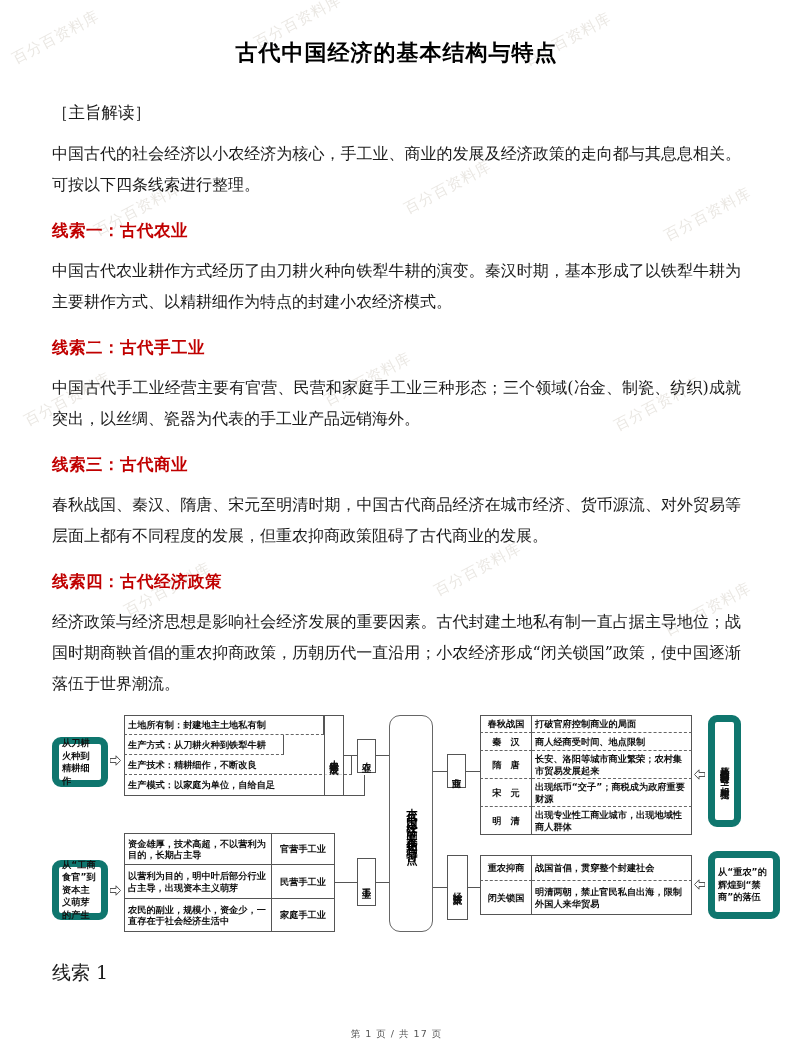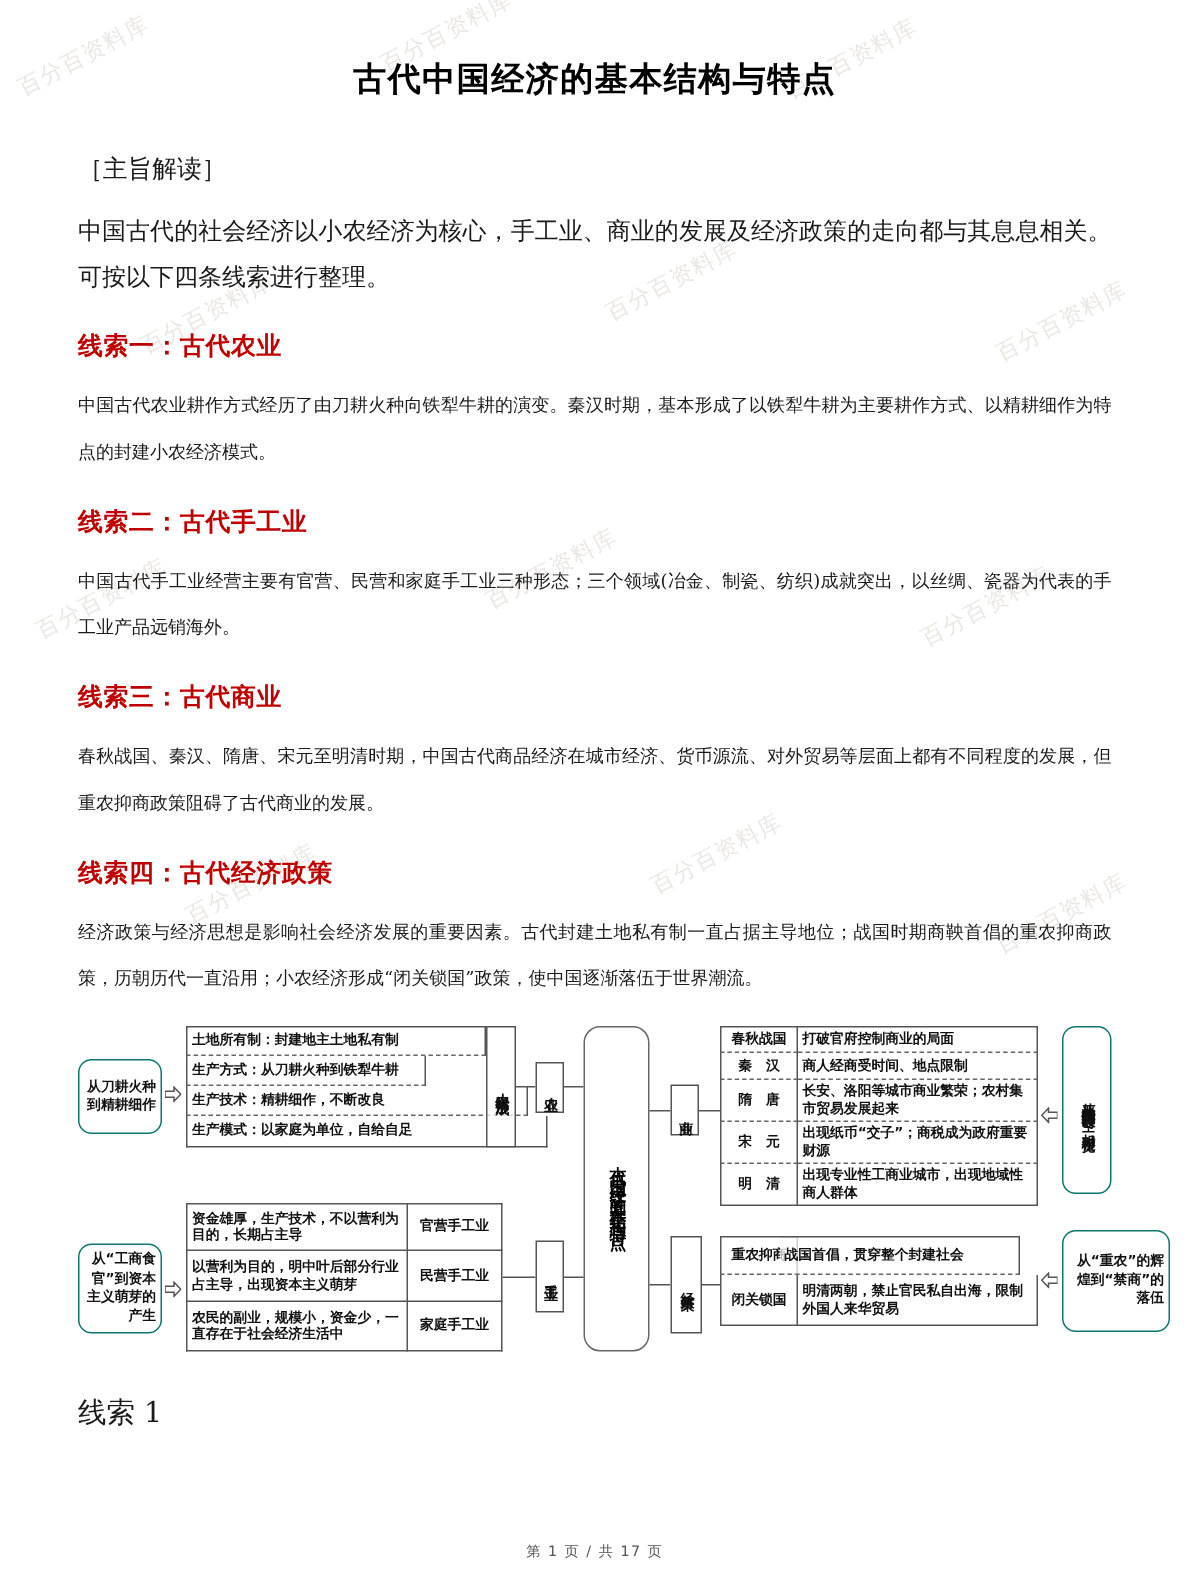--- a/index.html
+++ b/index.html
@@ -20,45 +20,45 @@
 
   .content{position:relative;z-index:2;}
 
   h1.doc-title{
     text-align:center;font-size:22px;font-weight:bold;margin:0;padding-top:38px;
     letter-spacing:1px;color:#000;
   }
   .bracket-head{font-size:16.5px;margin:34px 0 14px 0;color:#1a1a1a;}
   .para{font-size:16px;line-height:31px;margin:0 0 6px 0;text-align:justify;text-justify:inter-ideograph;}
   .clue-head{color:#c00000;font-weight:bold;font-size:16.5px;margin:20px 0 13px 0;letter-spacing:.5px;}
-  .sec-body{font-size:12px;line-height:31px;margin:0 0 4px 0;text-align:justify;}
+  .sec-body{font-size:16px;line-height:31px;margin:0 0 4px 0;text-align:justify;}
 
   
   .diagram{position:relative;margin-top:16px;height:235px;}
   .dg{position:absolute;box-sizing:border-box;}
   .cell{
     border:1px solid #555;background:rgba(255,255,255,.72);
     font-family:"DejaVu Sans","Liberation Sans",sans-serif;
     font-weight:bold;font-size:9.2px;line-height:11.5px;color:#111;
     display:flex;align-items:center;box-sizing:border-box;padding:1px 3px;
   }
   .cell.ctr{justify-content:center;}
   .dash-b{border-bottom:1px dashed #666;}
   .vtext{
     writing-mode:vertical-rl;text-orientation:upright;
     display:flex;align-items:center;justify-content:center;
     font-family:"DejaVu Sans","Liberation Sans",sans-serif;
     font-weight:bold;font-size:9.2px;line-height:12px;letter-spacing:1.2px;color:#111;
     border:1px solid #555;background:rgba(255,255,255,.72);box-sizing:border-box;text-align:center;
   }
   .rbox{
-    border:1px solid #0f766e;border-radius:9px;background:rgba(255,255,255,.78);
+    border:7px solid #0f766e;border-radius:9px;background:rgba(255,255,255,.78);
     font-family:"DejaVu Sans","Liberation Sans",sans-serif;
     font-weight:bold;font-size:9.2px;line-height:12.5px;color:#111;
-    display:flex;align-items:center;justify-content:center;text-align:right;
+    display:flex;align-items:center;justify-content:center;text-align:left;
     box-sizing:border-box;padding:2px 3px;
   }
   .rbox.vert{writing-mode:vertical-rl;text-orientation:upright;letter-spacing:1px;}
   .center-spine{
     border:1px solid #666;border-radius:11px;background:rgba(255,255,255,.8);
     writing-mode:vertical-rl;text-orientation:upright;
     font-family:"DejaVu Sans","Liberation Sans",sans-serif;
     font-weight:bold;font-size:11px;letter-spacing:3.5px;line-height:20px;color:#000;
     display:flex;align-items:center;justify-content:center;box-sizing:border-box;padding:6px 3px;
   }
@@ -130,21 +130,21 @@
 
       <div class="ln hln" style="left:292px;top:40px;width:13px;"></div>
       <div class="dg vtext" style="left:305px;top:24px;width:19px;height:34px;">农业</div>
       <div class="ln hln" style="left:324px;top:40px;width:13px;"></div>
 
       <div class="dg rbox" style="left:0px;top:145px;width:56px;height:60px;">从“工商食官”到资本主义萌芽的产生</div>
       <svg class="arrow" style="left:58px;top:170px;" viewBox="0 0 11 11">
         <path d="M0 3.5 L6 3.5 L6 0.8 L10.5 5.5 L6 10.2 L6 7.5 L0 7.5 Z" fill="none" stroke="#555" stroke-width="1"></path>
       </svg>
 
-      <div class="dg cell" style="left:72px;top:118px;width:148px;height:32px;">资金雄厚，生产技术，不以营利为目的，长期占主导</div>
+      <div class="dg cell" style="left:72px;top:118px;width:148px;height:32px;">资金雄厚，技术高超，不以营利为目的，长期占主导</div>
       <div class="dg cell ctr" style="left:220px;top:118px;width:63px;height:32px;border-left:none;">官营手工业</div>
 
       <div class="dg cell" style="left:72px;top:150px;width:148px;height:34px;border-top:none;">以营利为目的，明中叶后部分行业占主导，出现资本主义萌芽</div>
       <div class="dg cell ctr" style="left:220px;top:150px;width:63px;height:34px;border-left:none;border-top:none;">民营手工业</div>
 
       <div class="dg cell" style="left:72px;top:184px;width:148px;height:33px;border-top:none;">农民的副业，规模小，资金少，一直存在于社会经济生活中</div>
       <div class="dg cell ctr" style="left:220px;top:184px;width:63px;height:33px;border-left:none;border-top:none;">家庭手工业</div>
 
       <div class="ln hln" style="left:283px;top:167px;width:22px;"></div>
       <div class="dg vtext" style="left:305px;top:143px;width:19px;height:48px;">手工业</div>
@@ -174,21 +174,21 @@
       <svg class="arrow" style="left:642px;top:54px;" viewBox="0 0 11 11">
         <path d="M11 3.5 L5 3.5 L5 0.8 L0.5 5.5 L5 10.2 L5 7.5 L11 7.5 Z" fill="none" stroke="#555" stroke-width="1"></path>
       </svg>
       <div class="dg rbox vert" style="left:656px;top:0px;width:33px;height:112px;">从严格控制到打破时空，相对宽松</div>
 
       <div class="ln hln" style="left:381px;top:172px;width:14px;"></div>
       <div class="dg vtext" style="left:395px;top:140px;width:21px;height:65px;">经济政策</div>
       <div class="ln hln" style="left:416px;top:172px;width:12px;"></div>
 
       <div class="dg cell ctr dash-b" style="left:428px;top:140px;width:52px;height:26px;">重农抑商</div>
-      <div class="dg cell dash-b" style="left:468px;top:140px;width:160px;height:26px;border-left:none;">战国首倡，贯穿整个封建社会</div>
+      <div class="dg cell dash-b" style="left:480px;top:140px;width:160px;height:26px;border-left:none;">战国首倡，贯穿整个封建社会</div>
 
       <div class="dg cell ctr" style="left:428px;top:166px;width:52px;height:34px;border-top:none;">闭关锁国</div>
       <div class="dg cell" style="left:480px;top:166px;width:160px;height:34px;border-left:none;border-top:none;">明清两朝，禁止官民私自出海，限制外国人来华贸易</div>
 
       <svg class="arrow" style="left:642px;top:164px;" viewBox="0 0 11 11">
         <path d="M11 3.5 L5 3.5 L5 0.8 L0.5 5.5 L5 10.2 L5 7.5 L11 7.5 Z" fill="none" stroke="#555" stroke-width="1"></path>
       </svg>
       <div class="dg rbox" style="left:656px;top:136px;width:72px;height:68px;">从“重农”的辉煌到“禁商”的落伍</div>
 
     </div>

